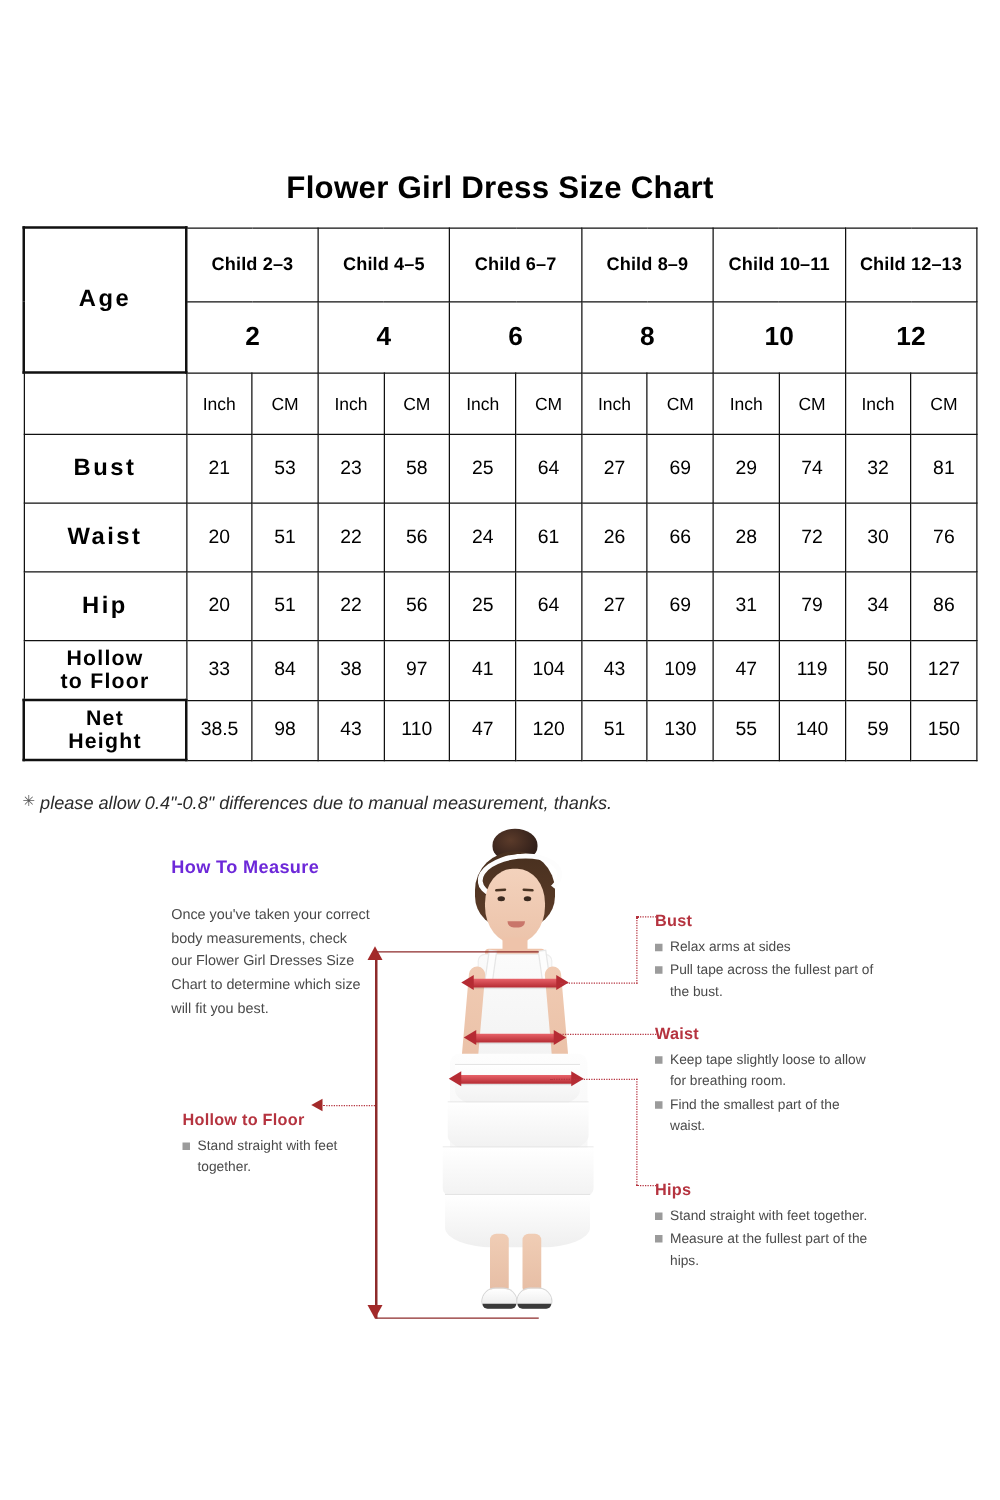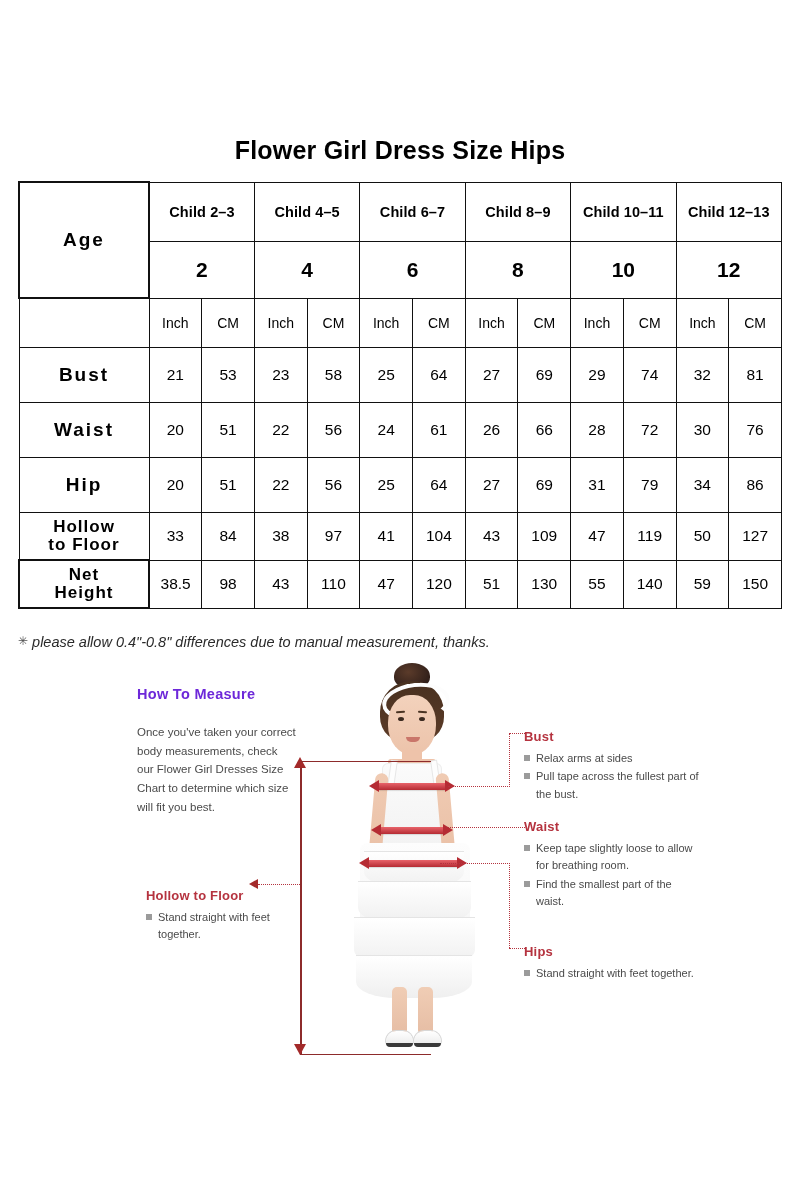--- a/index.html
+++ b/index.html
@@ -183,21 +183,21 @@
   .arrow-head.down{left:294px;top:1044px;
     border-left:6px solid transparent;border-right:6px solid transparent;border-top:11px solid #a32a2a;}
   #htf-top-line{left:301px;top:761px;width:130px;}
   #htf-bot-line{left:301px;top:1054px;width:130px;}
 </style>
 </head>
 <body>
 
 <div class="page">
 
-  <div class="chart-title">Flower Girl Dress Size Hips</div>
+  <div class="chart-title">Flower Girl Dress Size Chart</div>
 
   <table class="size-table">
     <tbody>
       <tr class="r-age">
         <td class="rowlabel outer" rowspan="2">Age</td>
         <td class="agecell" colspan="2">Child 2–3</td>
         <td class="agecell" colspan="2">Child 4–5</td>
         <td class="agecell" colspan="2">Child 6–7</td>
         <td class="agecell" colspan="2">Child 8–9</td>
         <td class="agecell" colspan="2">Child 10–11</td>
@@ -384,20 +384,21 @@
 
     <div class="block" id="block-waist">
       <div class="bhead">Waist</div>
       <div class="bitem">Keep tape slightly loose to allow for breathing room.</div>
       <div class="bitem">Find the smallest part of the waist.</div>
     </div>
 
     <div class="block" id="block-hips">
       <div class="bhead">Hips</div>
       <div class="bitem">Stand straight with feet together.</div>
+      <div class="bitem">Measure at the fullest part of the hips.</div>
     </div>
   </div>
 
   <div class="arrow-v"></div>
   <div class="arrow-head up"></div>
   <div class="arrow-head down"></div>
   <div class="sline-h" id="htf-top-line"></div>
   <div class="sline-h" id="htf-bot-line"></div>
 
 </div>

